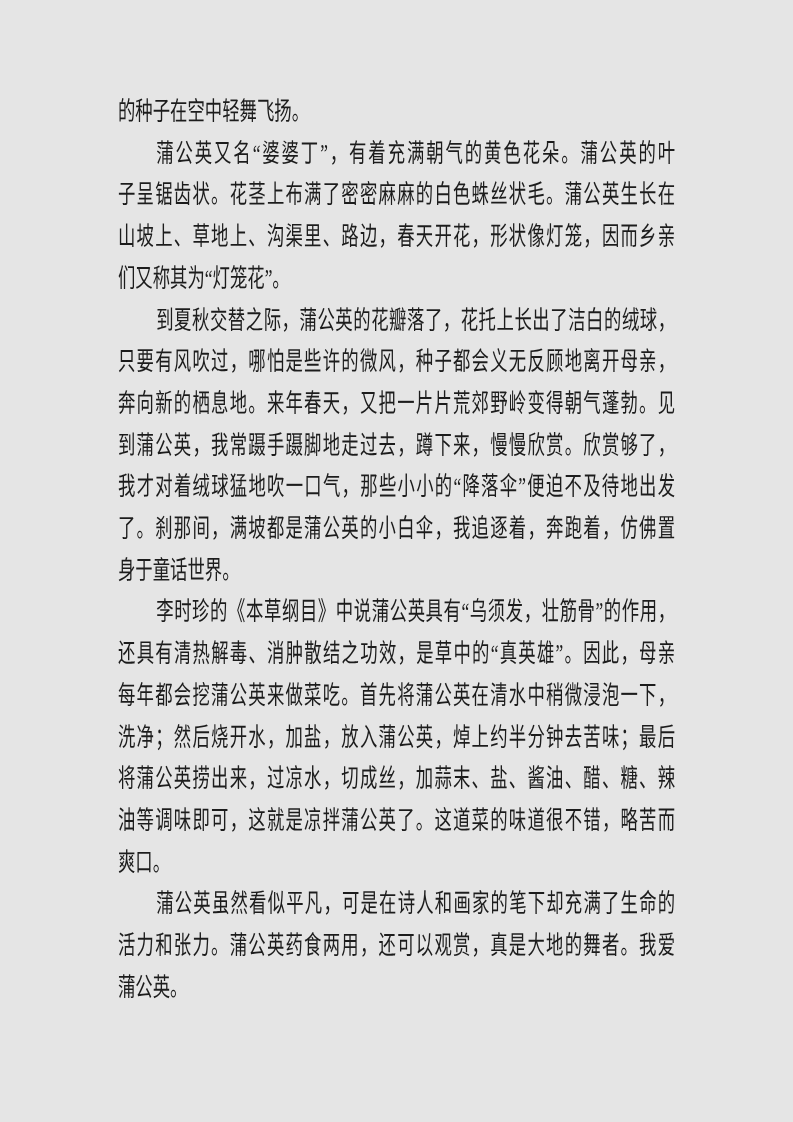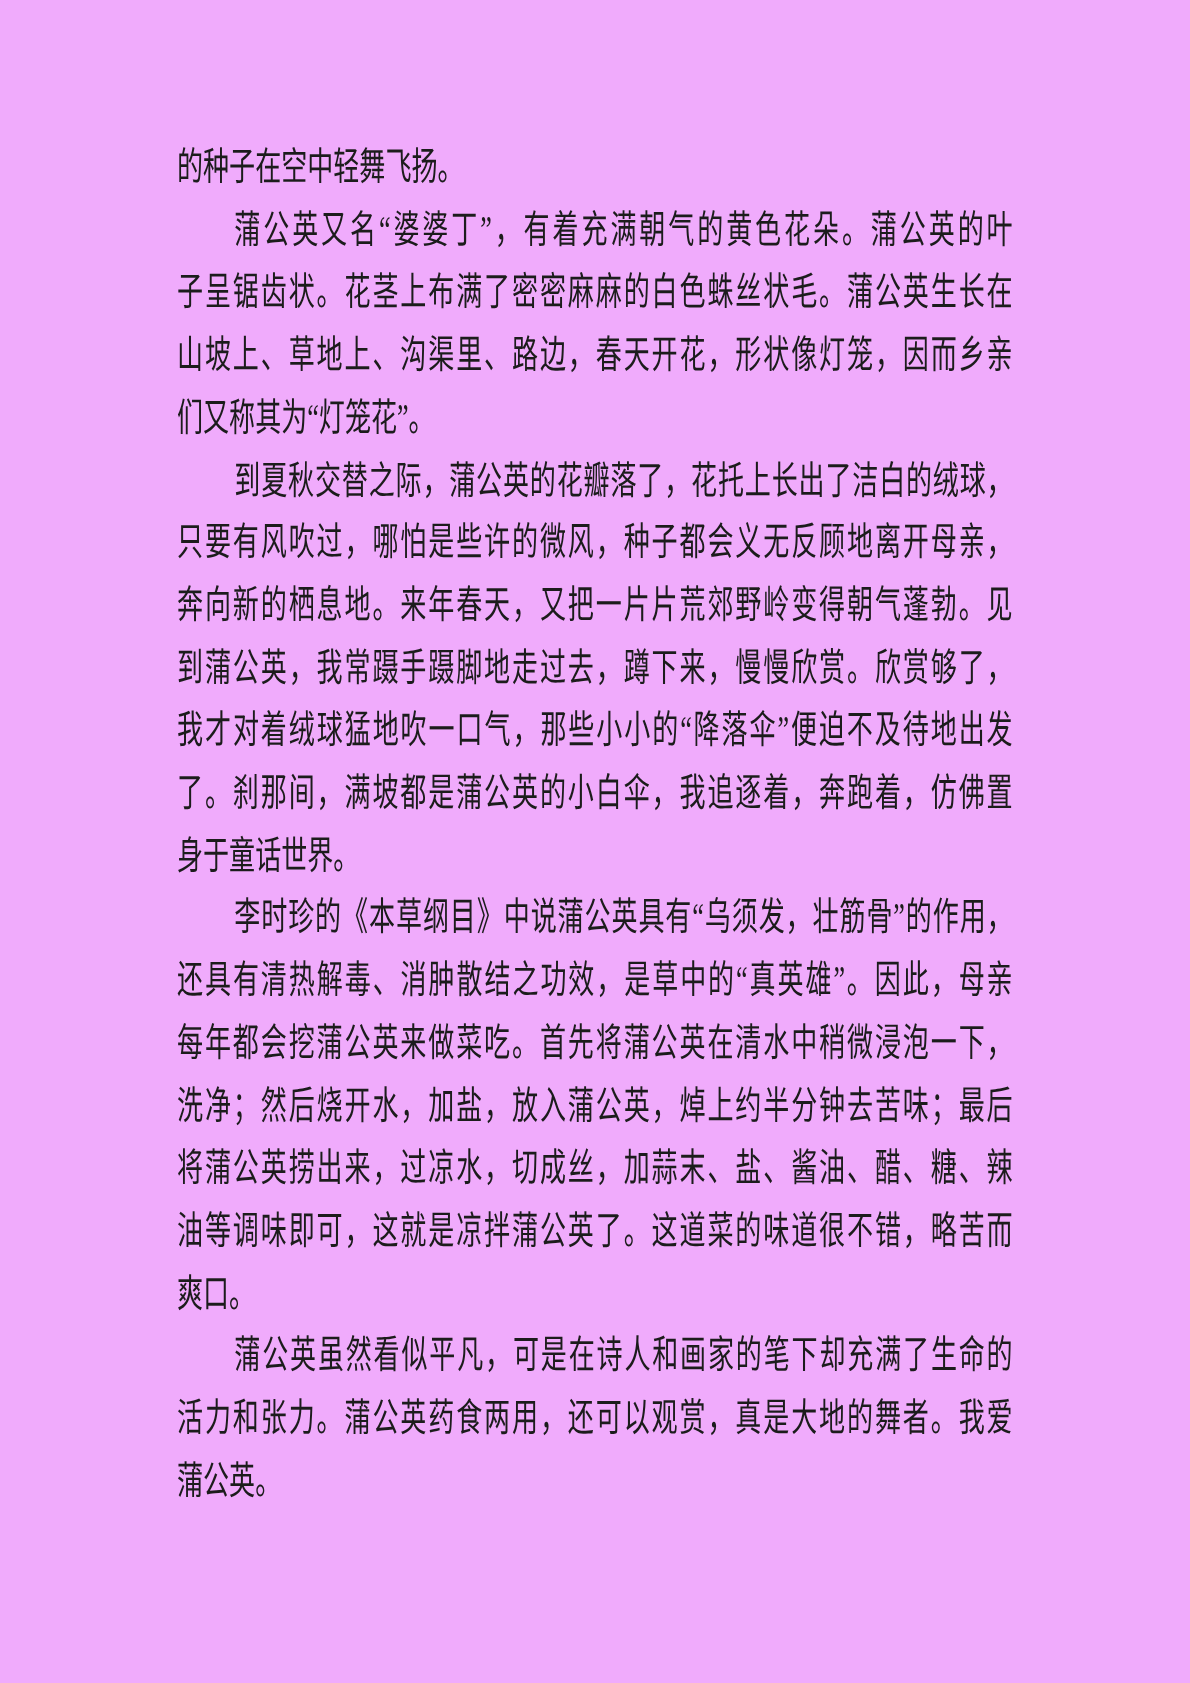--- a/index.html
+++ b/index.html
@@ -9,21 +9,21 @@
   body {
     width: 793px;
     height: 1122px;
     background: #ffffff;
     overflow: hidden;
     position: relative;
   }
   .page {
     position: absolute;
     inset: 0;
-    background: #f0abfc;
+    background: #e5e5e5;
   }
   
   .text-block {
     position: absolute;
     left: 118px;
     top: 91px;
     width: 834px;                 
     transform: scaleX(0.668);
     transform-origin: left top;
     font-family: "Liberation Serif", serif;

